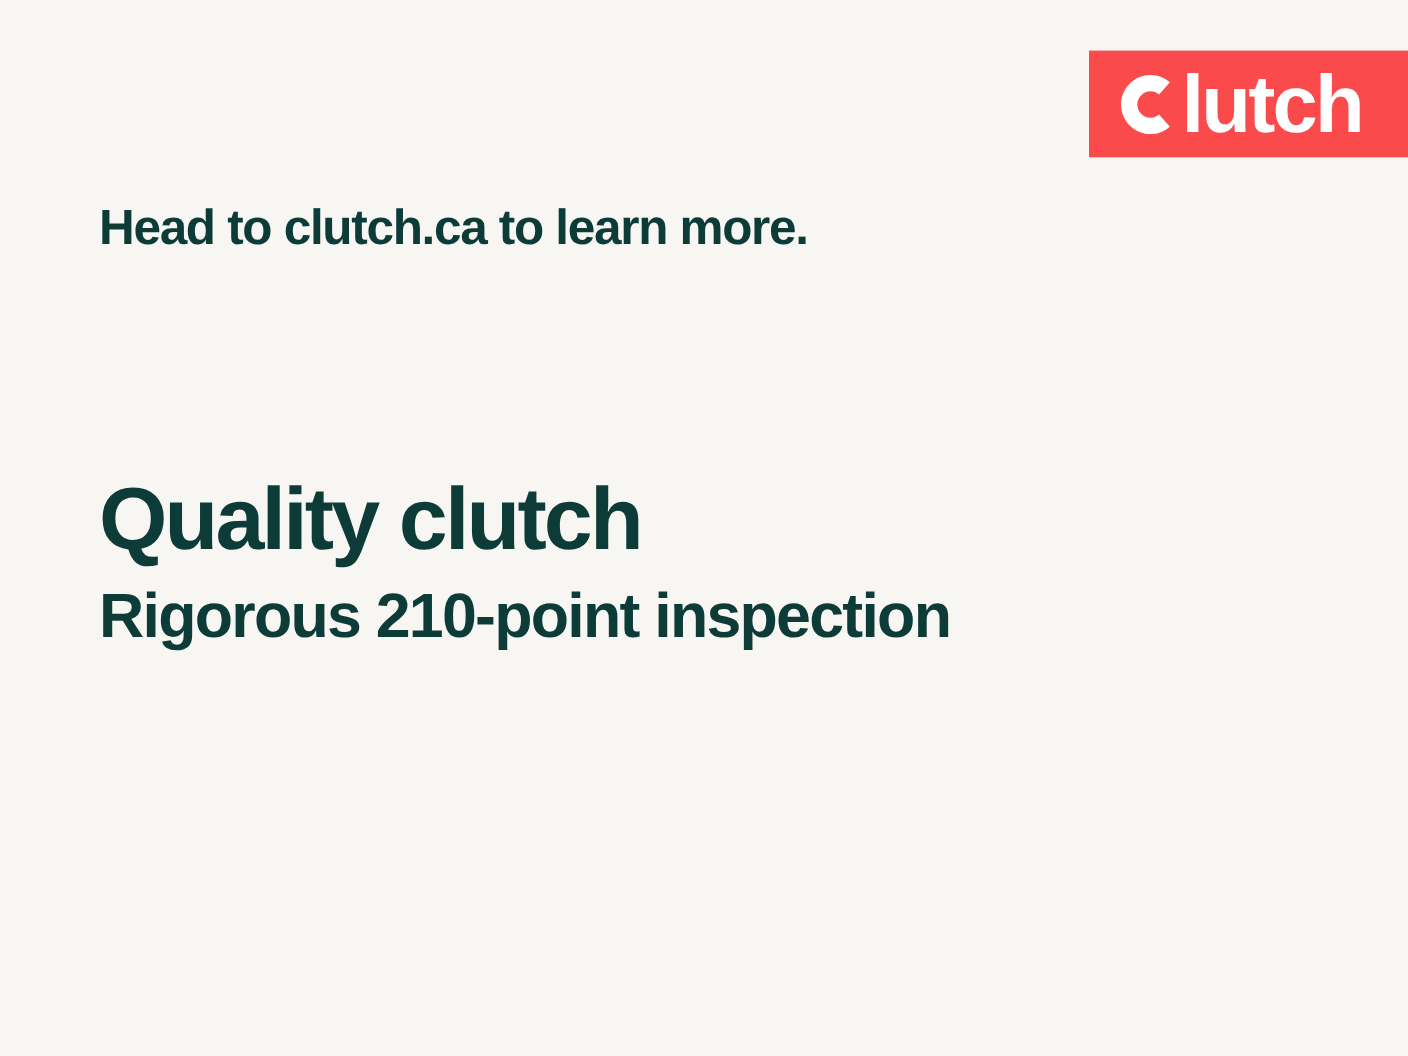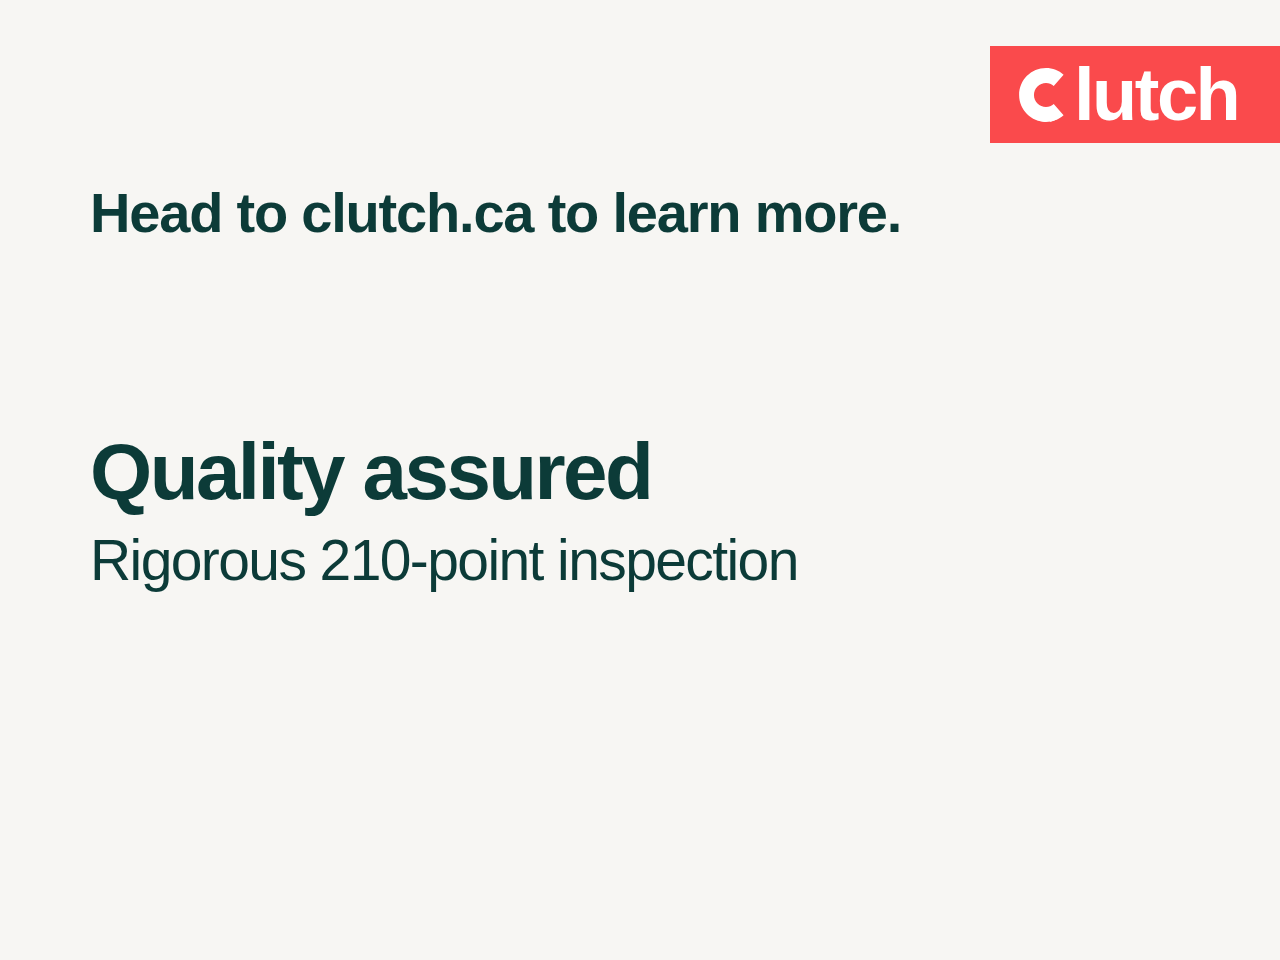--- a/index.html
+++ b/index.html
@@ -53,21 +53,21 @@
     letter-spacing: -2.5px;
     line-height: 0.72;
     margin-left: -2px;
   }
 
   
   .kicker {
     position: absolute;
     left: 90px;
     top: 182px;
-    font-size: 56px;
+    font-size: 45px;
     font-weight: bold;
     color: #0C3B38;
     letter-spacing: -1.2px;
     line-height: 1.1;
     white-space: nowrap;
   }
 
   
   .message {
     position: absolute;
@@ -80,21 +80,21 @@
     font-size: 80px;
     font-weight: bold;
     color: #0C3B38;
     letter-spacing: -2.6px;
     line-height: 1.0;
     white-space: nowrap;
   }
   .subline {
     margin: 16px 0 0 0;
     font-size: 57px;
-    font-weight: normal;
+    font-weight: bold;
     color: #0C3B38;
     letter-spacing: -1.6px;
     line-height: 1.14;
   }
   .subline-row {
     display: block;
     white-space: nowrap;
   }
 </style>
 </head>
@@ -121,19 +121,19 @@
         <path fill="#FFFFFF" d="M49.2 76.5 L39.0 96.6 C42.4 97.5 46.0 98 49.2 98 Z"></path>
         <path fill="#FFFFFF" d="M54.6 76.0 L72.0 92.0 C68.0 94.6 62.5 96.7 57.2 97.6 Z"></path>
       </svg>
       <span class="logo-text">lutch</span>
     </div>
   </div>
 
   <div class="kicker">Head to clutch.ca to learn more.</div>
 
   <div class="message">
-    <h1 class="headline">Quality assured</h1>
+    <h1 class="headline">Quality clutch</h1>
     <p class="subline">
       <span class="subline-row">Rigorous 210-point inspection</span>
     </p>
   </div>
 
 </div>
 
 </body></html>

